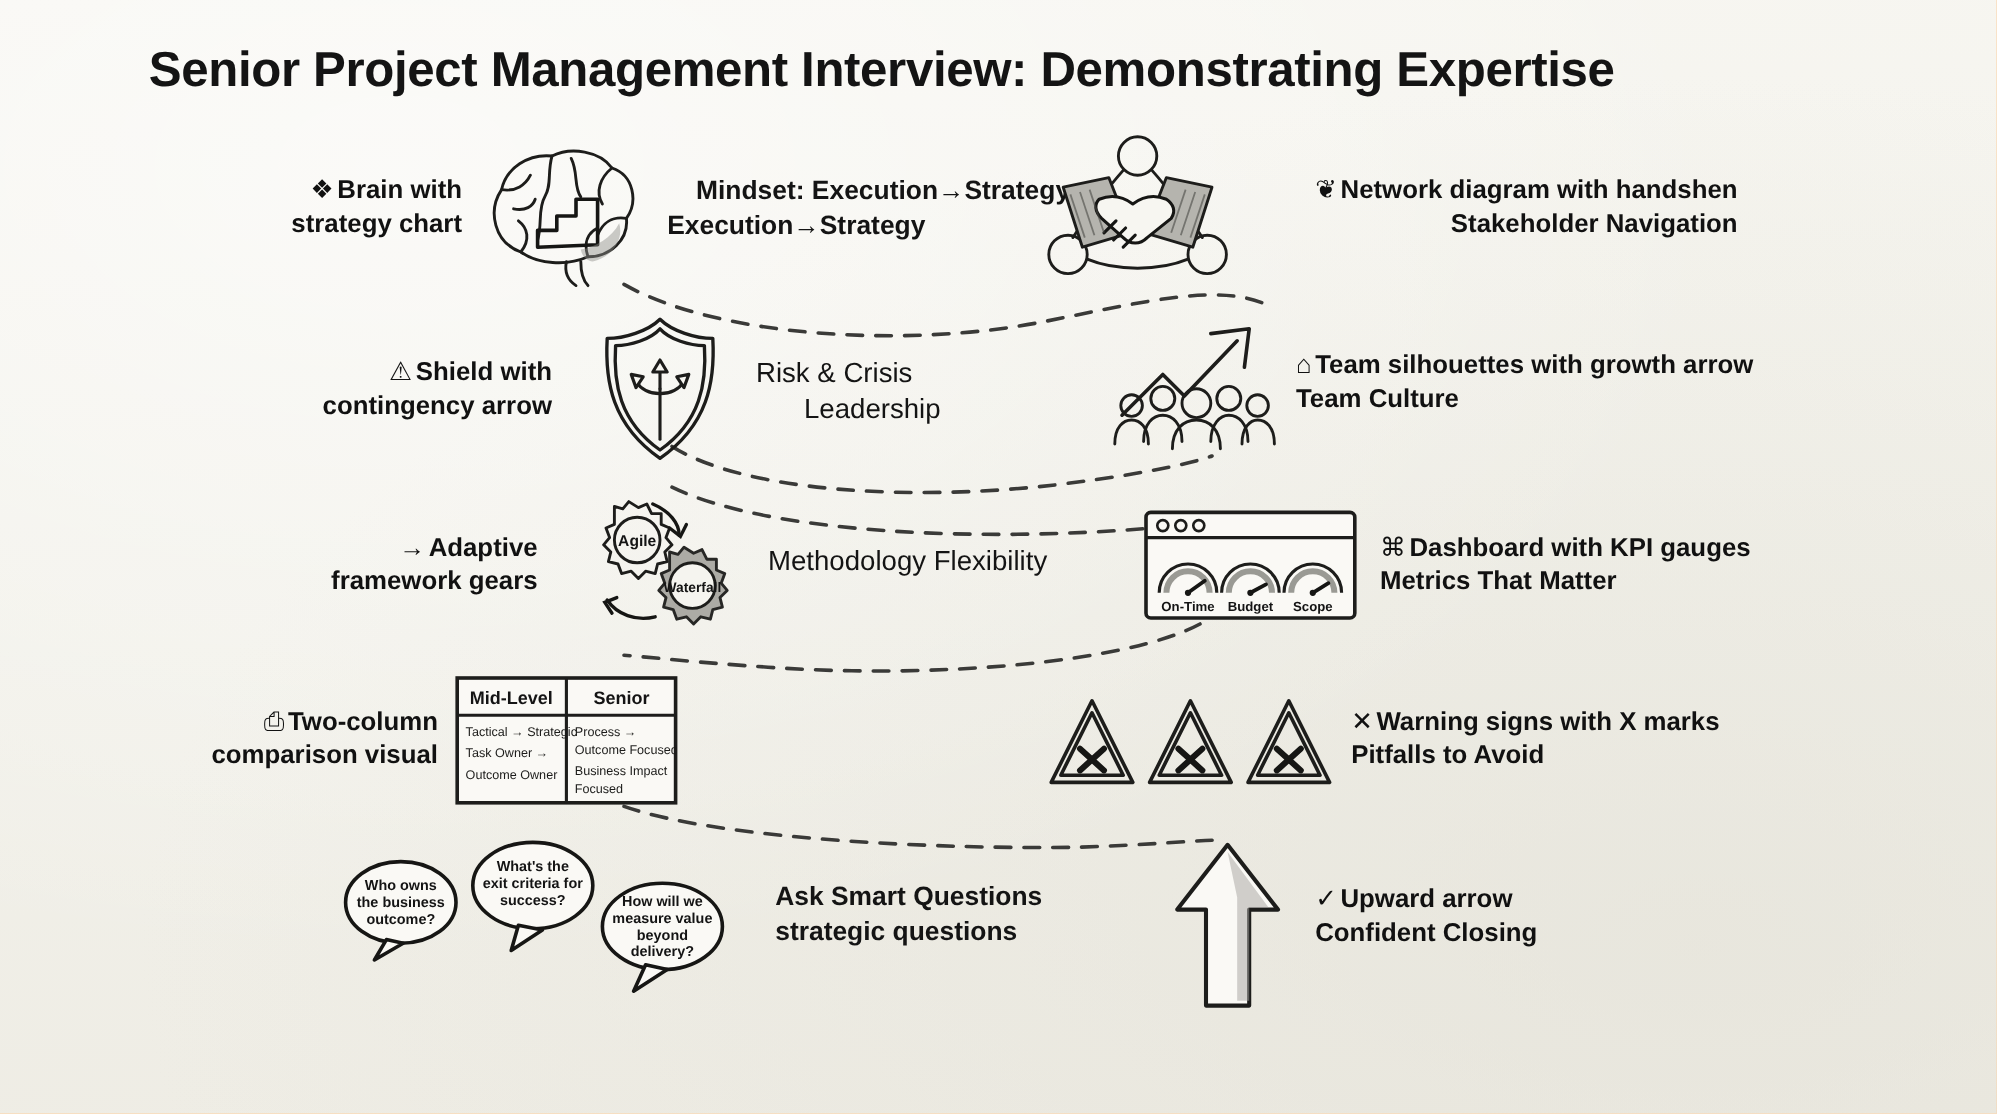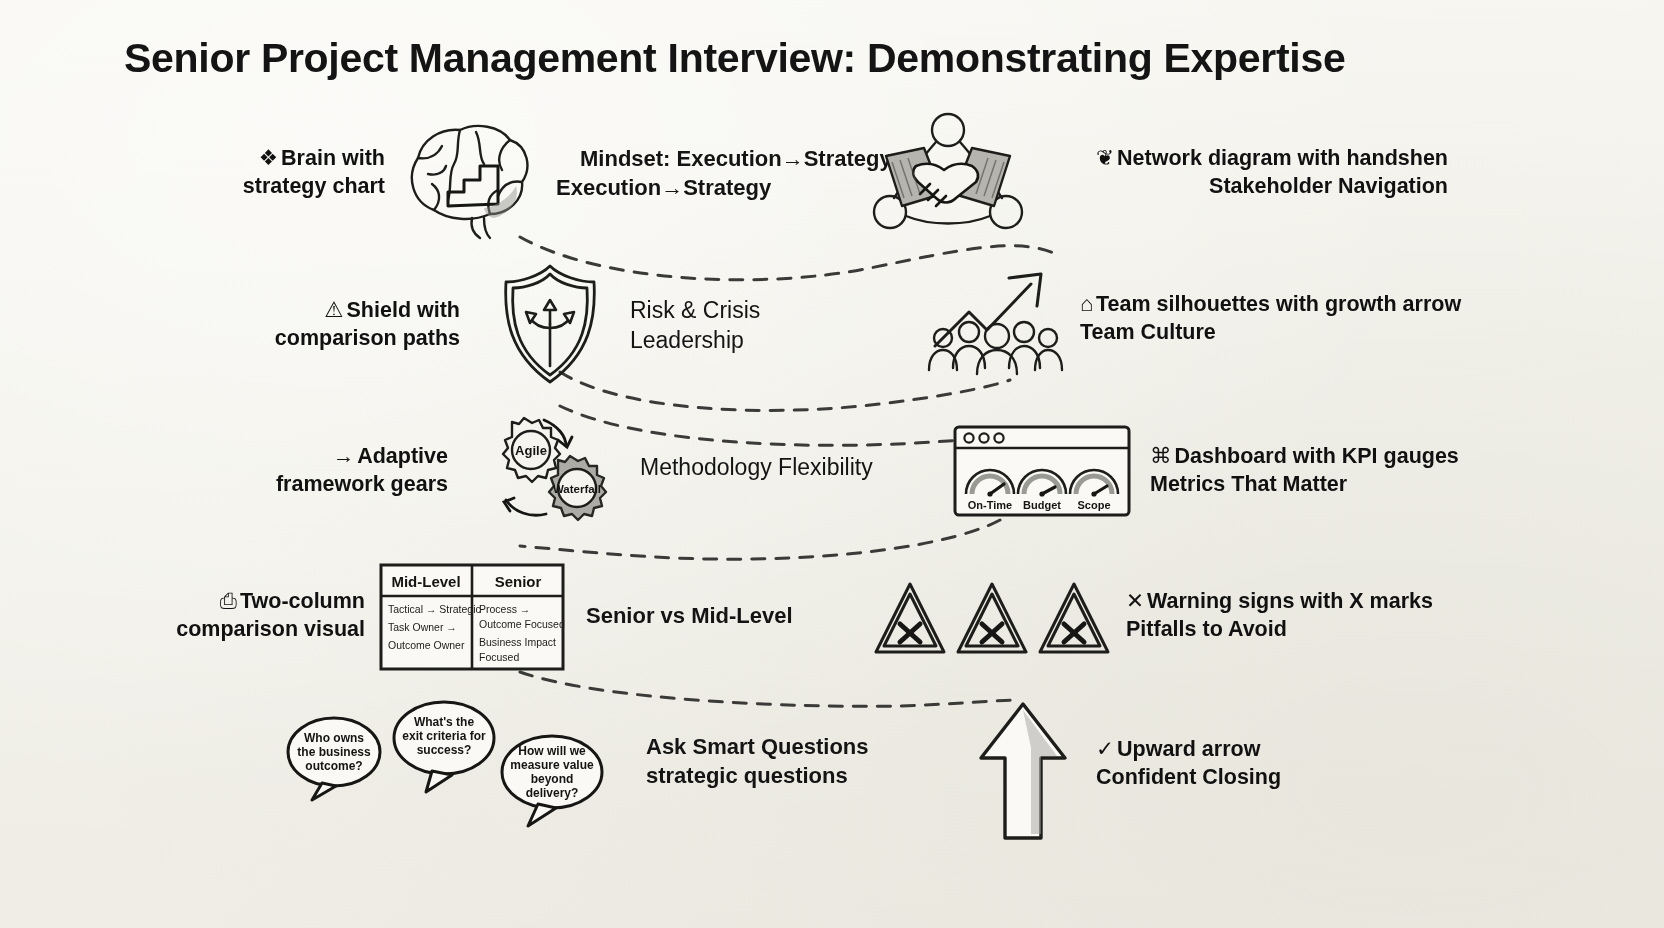--- a/index.html
+++ b/index.html
@@ -154,21 +154,21 @@
     </svg>
   </div>
 
   <div class="label" style="left:1028px; top:145px; width:420px;text-align:right;">
     <span class="glyph">❦</span><span>Network diagram with handshen</span><br>
     <span>Stakeholder Navigation</span>
   </div>
 
   <div class="label right-align" style="left:245px; top:297px; width:215px;">
     <span class="glyph">⚠</span><span>Shield with</span><br>
-    <span>comparison paths</span>
+    <span>contingency arrow</span>
   </div>
 
   <div class="art" style="left:498px; top:262px;">
     <svg width="105" height="125" viewBox="0 0 105 125">
       <g fill="none" stroke="#1d1d1b" stroke-width="2.8" stroke-linejoin="round" stroke-linecap="round">
         <path d="M52 4 C 42 14, 22 20, 8 20 C 6 56, 12 92, 52 120 C 92 92, 98 56, 96 20 C 82 20, 62 14, 52 4 Z"></path>
         <path d="M52 12 C 44 21, 27 26, 15 26 C 13 57, 18 89, 52 113 C 86 89, 91 57, 89 26 C 77 26, 60 21, 52 12 Z"></path>
       </g>
       <g fill="none" stroke="#1d1d1b" stroke-width="2.6" stroke-linejoin="round" stroke-linecap="round">
         <path d="M52 104 L 52 62"></path>
@@ -177,21 +177,21 @@
         <path d="M52 66 C 42 66, 36 62, 32 56"></path>
         <path d="M28 50 L 38 52 L 32 61 Z" fill="#f7f6f1"></path>
         <path d="M52 66 C 62 66, 68 62, 72 56"></path>
         <path d="M76 50 L 72 61 L 66 52 Z" fill="#f7f6f1"></path>
       </g>
     </svg>
   </div>
 
   <div class="concept" style="left:630px; top:296px; width:260px;">
     <span style="display:block;">Risk &amp; Crisis</span>
-    <span style="display:block;">Leadership</span>
+    <span style="display:block;margin-left:40px;">Leadership</span>
   </div>
 
   <div class="art" style="left:925px; top:268px;">
     <svg width="140" height="110" viewBox="0 0 140 110">
       <g fill="none" stroke="#1d1d1b" stroke-width="3" stroke-linejoin="round" stroke-linecap="round">
         <path d="M10 78 L 44 44 L 62 62 L 106 16"></path>
         <path d="M84 10 L 116 6 L 112 38"></path>
       </g>
       <g fill="none" stroke="#1d1d1b" stroke-width="2.4" stroke-linejoin="round" stroke-linecap="round">
         <circle cx="18" cy="70" r="9"></circle>
@@ -296,21 +296,20 @@
         <text x="10" y="69">Task Owner →</text>
         <text x="10" y="87">Outcome Owner</text>
         <text x="101" y="51">Process →</text>
         <text x="101" y="66">Outcome Focused</text>
         <text x="101" y="84">Business Impact</text>
         <text x="101" y="99">Focused</text>
       </g>
     </svg>
   </div>
 
-  <div class="concept bold" style="left:586px; top:602px; width:300px;">Senior vs Mid-Level</div>
 
   <div class="art" style="left:872px; top:578px;">
     <svg width="240" height="82" viewBox="0 0 240 82">
       <g fill="none" stroke="#1d1d1b" stroke-width="3" stroke-linejoin="round">
         <path d="M38 6 L 72 74 L 4 74 Z"></path>
         <path d="M38 16 L 64 68 L 12 68 Z"></path>
         <path d="M120 6 L 154 74 L 86 74 Z"></path>
         <path d="M120 16 L 146 68 L 94 68 Z"></path>
         <path d="M202 6 L 236 74 L 168 74 Z"></path>
         <path d="M202 16 L 228 68 L 176 68 Z"></path>

